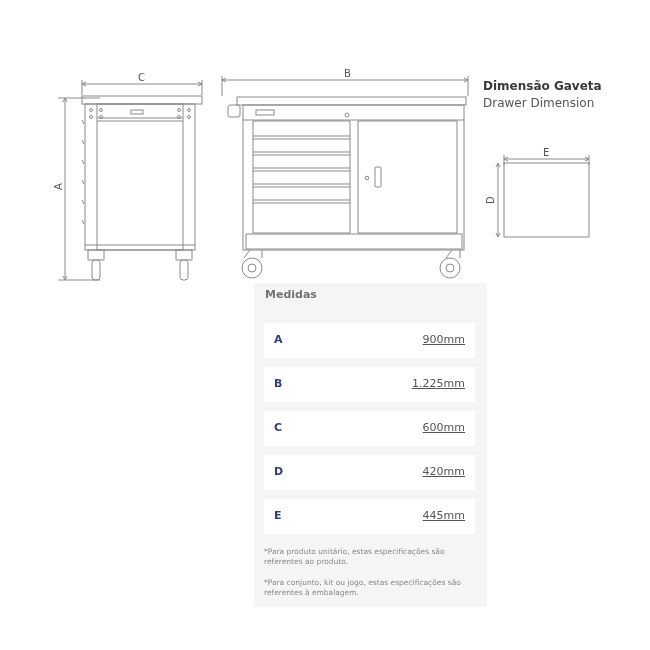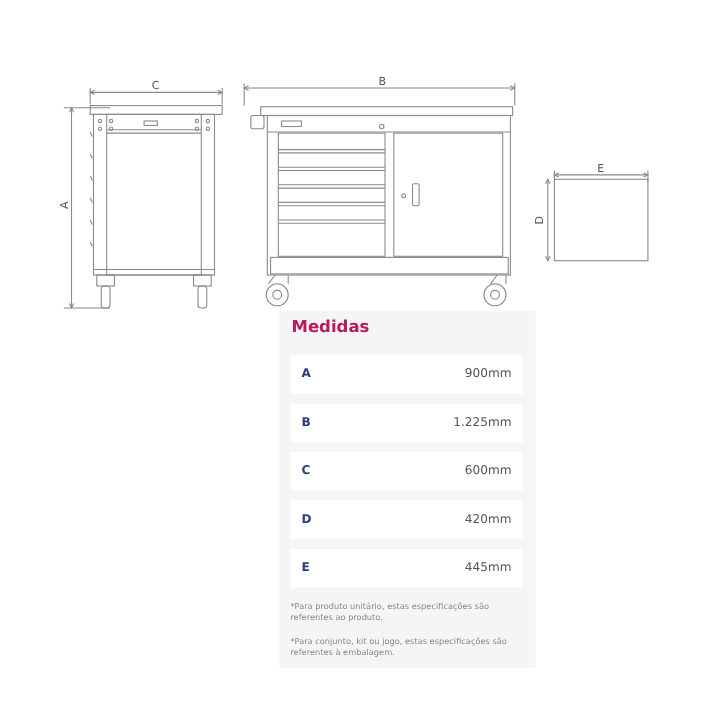--- a/index.html
+++ b/index.html
@@ -1,24 +1,24 @@
 <!DOCTYPE html>
 <html><head>
 <meta charset="utf-8">
 <style>
   html, body { margin: 0; padding: 0; background: #ffffff; }
   body { width: 650px; height: 650px; position: relative; overflow: hidden; font-family: "DejaVu Sans", sans-serif; }
   .drawing { position: absolute; left: 0; top: 0; width: 650px; height: 290px; }
   .dim-labels { position: absolute; left: 483px; top: 78px; line-height: 17px; font-size: 12px; color: #555; }
   .dim-labels .bold { font-weight: bold; color: #3a3a3a; }
   .card { position: absolute; left: 254px; top: 283px; width: 233px; height: 324px; background: #f5f5f5; }
-  .card-title { position: absolute; left: 11px; top: 5px; font-size: 15px; font-weight: bold; color: #be185d; }
+  .card-title { position: absolute; left: 11px; top: 5px; font-size: 11px; font-weight: bold; color: #737373; }
   .row { position: absolute; left: 10px; width: 211px; height: 35px; background: #ffffff; }
   .row .k { position: absolute; left: 10px; top: 10px; font-size: 11px; font-weight: bold; color: #2f3e7a; }
-  .row .v { position: absolute; right: 10px; top: 10px; font-size: 11px; color: #555; }
+  .row .v { position: absolute; right: 10px; top: 10px; font-size: 11px; color: #555; text-decoration: underline; }
   .note { position: absolute; left: 10px; width: 215px; font-size: 7.5px; line-height: 10px; color: #888; }
 </style>
 </head>
 <body>
 
 <svg class="drawing" viewBox="0 0 650 290" width="650" height="290" fill="none" stroke="#8a8a8a" stroke-width="1">
 
   <g>
 
     <line x1="82" y1="84" x2="202" y2="84"></line>
@@ -124,20 +124,22 @@
   <g fill="#555" stroke="none" font-family="DejaVu Sans, sans-serif" font-size="10">
     <text x="138" y="81">C</text>
     <text x="344" y="77">B</text>
     <text x="543" y="156">E</text>
     <text x="62" y="190" transform="rotate(-90 62 190)">A</text>
     <text x="494" y="204" transform="rotate(-90 494 204)">D</text>
   </g>
 </svg>
 
 <div class="dim-labels">
+  <div class="bold">Dimensão Gaveta</div>
+  <div>Drawer Dimension</div>
 </div>
 
 <div class="card">
   <div class="card-title">Medidas</div>
 
   <div class="row" style="top:40px;">
     <span class="k">A</span>
     <span class="v">900mm</span>
   </div>
   <div class="row" style="top:84px;">

